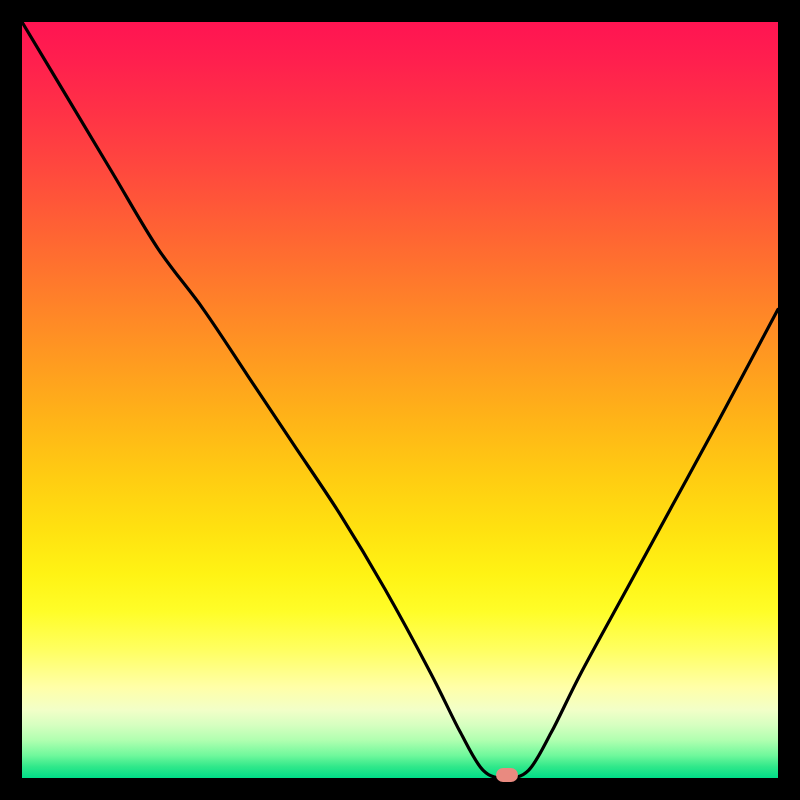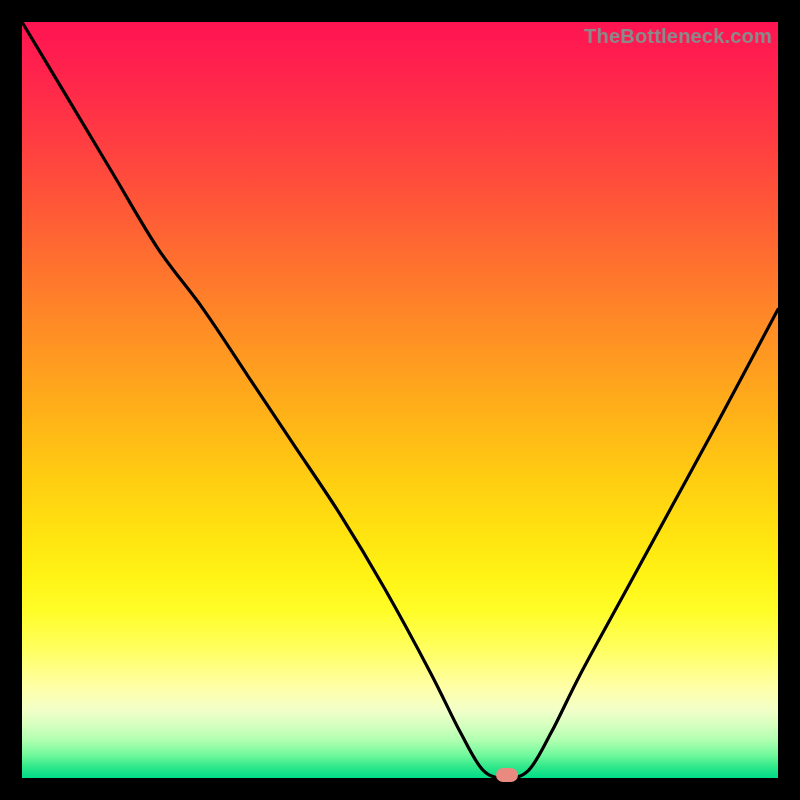--- a/index.html
+++ b/index.html
@@ -86,16 +86,15 @@
 <div class="frame">
 
   <div class="plot-area">
 
     <svg class="curve-svg" viewBox="0 0 756 756">
       <path d="M 0.0 0.0 C 7.6 12.6, 30.2 50.4, 45.4 75.6 C 60.5 100.8, 75.6 126.0, 90.7 151.2 C 105.8 176.4, 121.0 204.1, 136.1 226.8 C 151.2 249.5, 166.3 265.9, 181.4 287.3 C 196.6 308.7, 211.7 332.6, 226.8 355.3 C 241.9 378.0, 257.0 400.7, 272.2 423.4 C 287.3 446.0, 302.4 467.5, 317.5 491.4 C 332.6 515.3, 347.8 540.5, 362.9 567.0 C 378.0 593.5, 395.6 626.2, 408.2 650.2 C 420.8 674.1, 429.7 694.3, 438.5 710.6 C 447.3 727.0, 453.6 740.9, 461.2 748.4 C 468.7 756.0, 476.3 756.0, 483.8 756.0 C 491.4 756.0, 499.0 756.0, 506.5 748.4 C 514.1 740.9, 520.4 727.0, 529.2 710.6 C 538.0 694.3, 546.8 674.1, 559.4 650.2 C 572.0 626.2, 589.7 594.7, 604.8 567.0 C 619.9 539.3, 635.0 511.6, 650.2 483.8 C 665.3 456.1, 677.9 433.4, 695.5 400.7 C 713.2 367.9, 745.9 306.2, 756.0 287.3"></path>
     </svg>
 
     <div class="marker" style="left: 485.352px; top: 752.976px;"></div>
 
-    <div class="watermark">TheBottleneck.com</div>
   </div>
 
 </div>
 
 </body></html>

